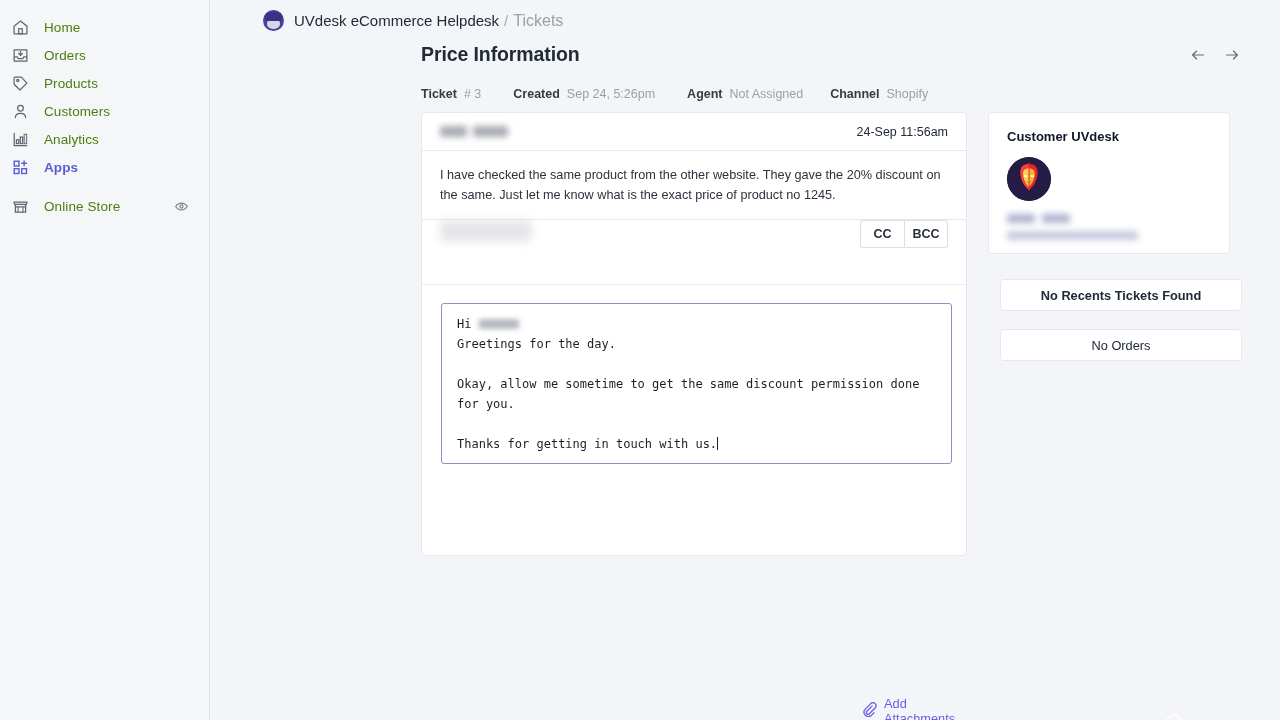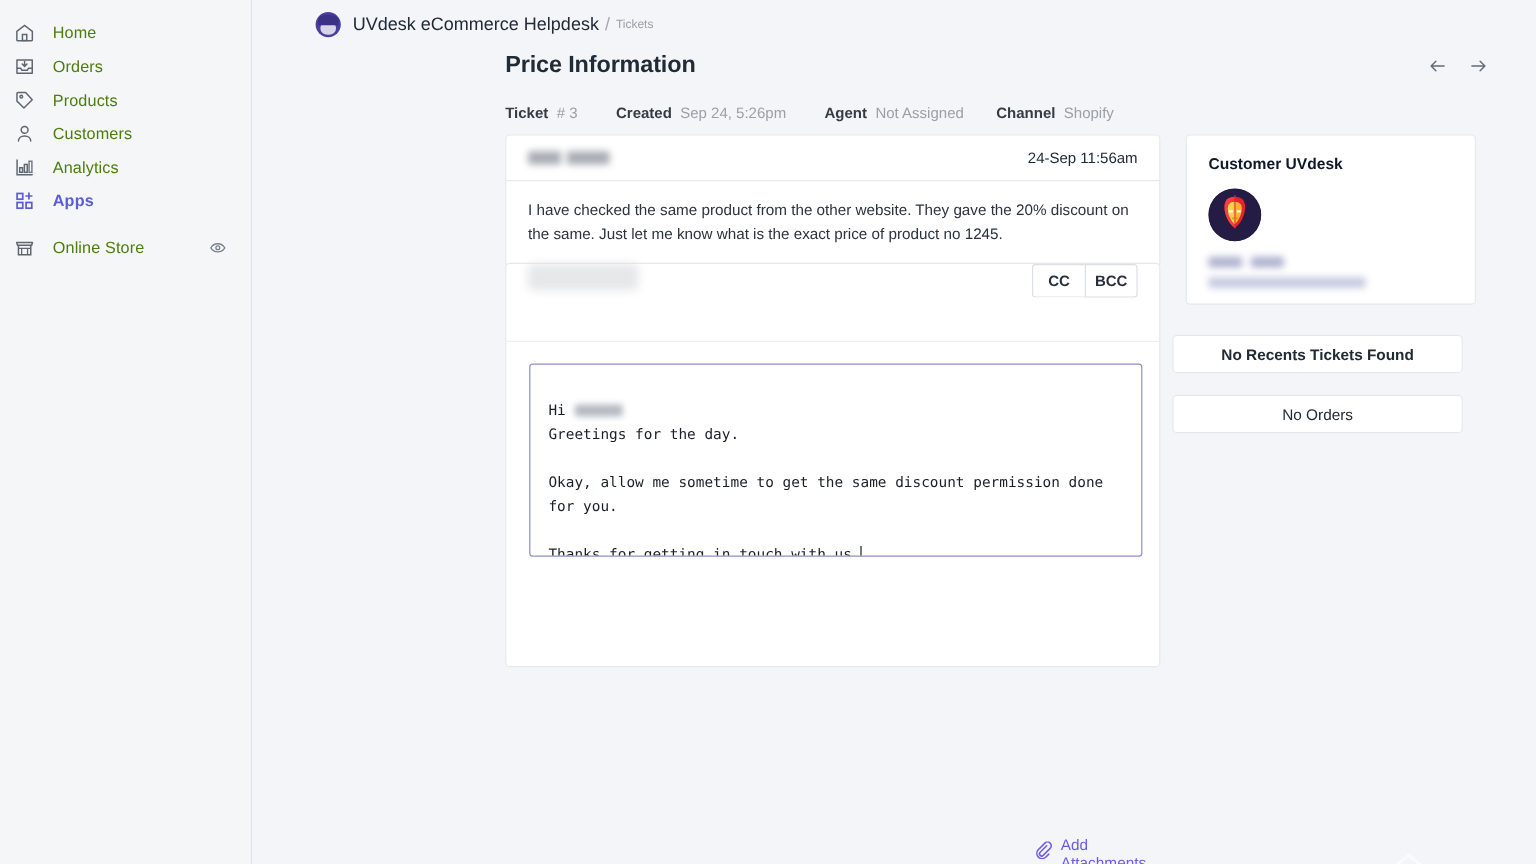--- a/index.html
+++ b/index.html
@@ -75,21 +75,21 @@
     left: 4px; top: 8px; width: 13px; height: 11px;
     background: #d6d4ea; border-radius: 50% 50% 45% 45%;
   }
   #app-logo::after {
     content: ""; position: absolute;
     left: 2px; top: 2px; width: 17px; height: 9px;
     background: #3b3185; border-radius: 50% 50% 0 0;
   }
   #crumb-app { font-size: 15px; color: #212b36; }
   .crumb-sep { font-size: 15px; color: #a4a8b0; margin: 0 5px; }
-  #crumb-page { font-size: 10px; color: #9aa0a8; cursor: pointer; text-align: center; }
+  #crumb-page { font-size: 16px; color: #9aa0a8; cursor: pointer; text-align: center; }
 
   #pager { position: absolute; right: 39px; top: 46px; display: flex; gap: 16px; }
   .pg-btn { cursor: pointer; width: 18px; height: 18px; }
 
   
   #ticket-head { position: absolute; left: 421px; top: 43px; width: 560px; }
   #ticket-title { font-size: 19.5px; font-weight: bold; color: #212b36; letter-spacing: -.1px; }
   #ticket-meta { display: flex; align-items: center; margin-top: 21px; font-size: 12.5px; }
   .meta-k { font-weight: bold; color: #333b45; }
   .meta-v { color: #9aa0a8; margin-left: 7px; }
@@ -142,21 +142,21 @@
   }
   #cc-btn { border-radius: 3px 0 0 3px; border-right: none; }
   #bcc-btn { border-radius: 0 3px 3px 0; }
 
   #editor-wrap { padding: 18px 18px 0 19px; }
   #editor {
     width: 511px; height: 161px;
     border: 1px solid #8e8ecb;
     border-radius: 3px;
     background: #fff;
-    padding: 28px 15px 0 15px;
+    padding: 10px 15px 0 15px;
     font-family: "DejaVu Sans Mono", monospace;
     font-size: 12px; line-height: 1.67; color: #1b2028;
     white-space: pre-wrap;
     position: relative;
     cursor: text;
     overflow: hidden;
   }
   #editor .blur-inline {
     display: inline-block; vertical-align: -1px;
     width: 40px; height: 10px; border-radius: 2px;
@@ -198,21 +198,21 @@
     width: 63px; height: 9px; margin-top: 13px; border-radius: 2px;
     background: linear-gradient(90deg,#9b9fc4 0 45%,transparent 45% 56%,#9b9fc4 56% 100%);
     filter: blur(3px); opacity: .8;
   }
   .blur-line-mail {
     width: 131px; height: 9px; margin-top: 8px; border-radius: 2px;
     background: #b9bdd8; filter: blur(3.2px); opacity: .8;
   }
 
   .side-card {
-    position: absolute; left: 977px;
+    position: absolute; left: 1000px;
     width: 242px; height: 32px;
     display: flex; align-items: center; justify-content: center;
   }
   #recent-tickets { top: 279px; }
   #orders-card { top: 329px; }
   #recent-label { font-size: 12.8px; font-weight: bold; color: #212b36; }
   #orders-label { font-size: 12.8px; color: #212b36; }
 </style>
 </head>
 <body>

